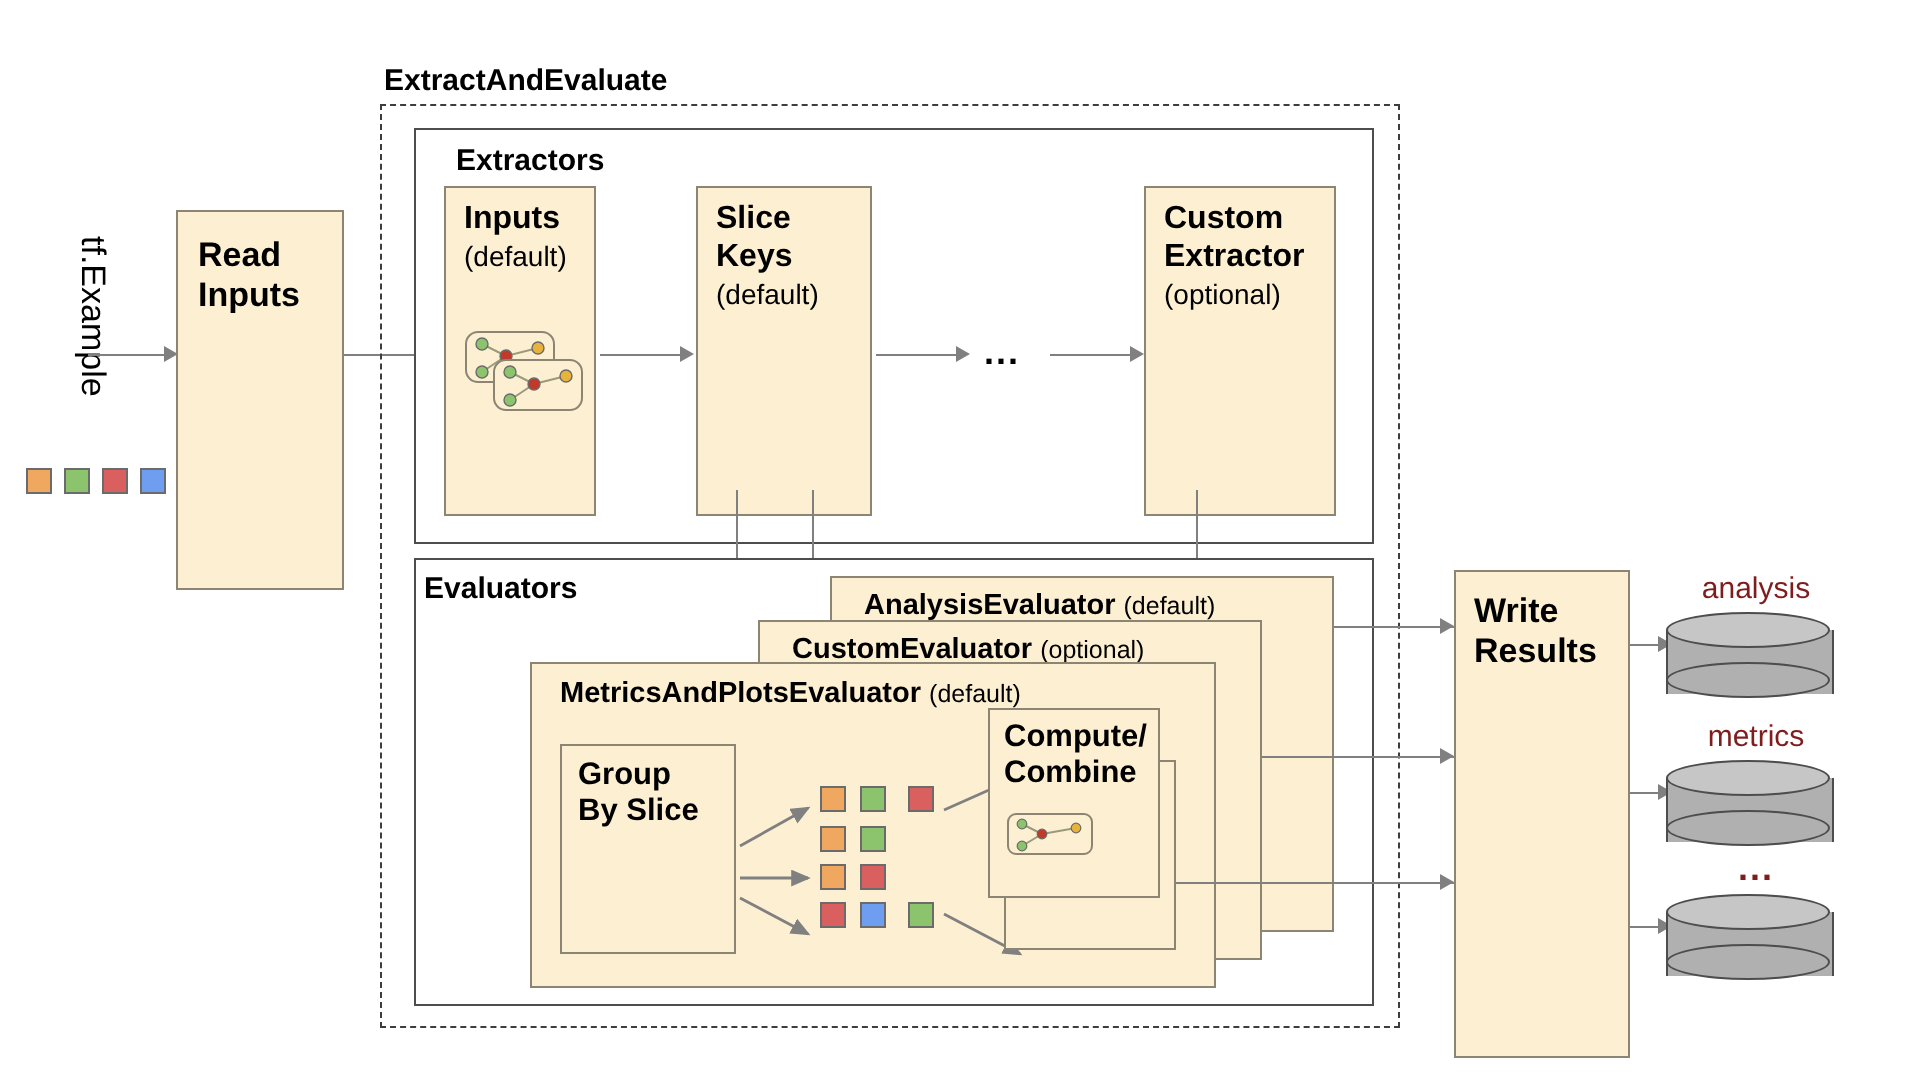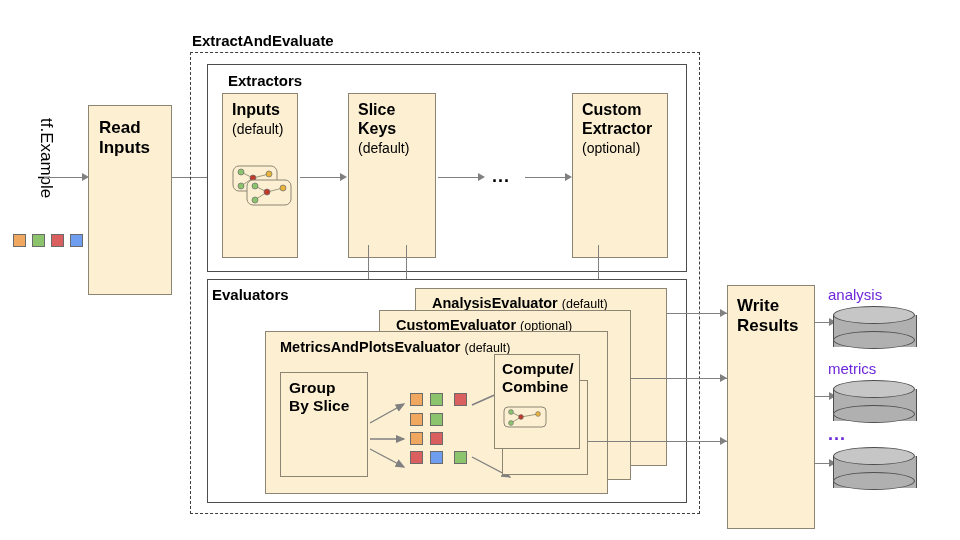--- a/index.html
+++ b/index.html
@@ -33,21 +33,21 @@
   .chip{position:absolute;width:13px;height:13px;border:1.3px solid #6b6b6b;box-sizing:border-box;}
 
   
   .rot{position:absolute;transform-origin:0 0;transform:rotate(90deg);white-space:nowrap;font-size:17px;color:#000;}
 
   
   .cyl{position:absolute;}
   .cyl .body{position:absolute;left:0;top:9px;width:100%;height:32px;background:#b0b0b0;border-left:1.3px solid #4d4d4d;border-right:1.3px solid #4d4d4d;}
   .cyl .bot{position:absolute;left:0;top:25px;width:100%;height:18px;border-radius:50%;background:#b0b0b0;border:1.3px solid #4d4d4d;box-sizing:border-box;}
   .cyl .top{position:absolute;left:0;top:0;width:100%;height:18px;border-radius:50%;background:#c6c6c6;border:1.3px solid #4d4d4d;box-sizing:border-box;}
-  .cyllabel{position:absolute;font-size:15px;color:#6d28d9;white-space:nowrap;}
+  .cyllabel{position:absolute;font-size:15px;color:#7f1d1d;text-align:center;white-space:nowrap;}
 
   .dots{position:absolute;font-weight:bold;font-size:18px;color:#000;letter-spacing:1px;}
 </style>
 </head>
 <body>
 
 <div id="stage">
 
   <div class="rot" style="left:56px;top:118px;font-weight:normal;">tf.Example</div>
 

